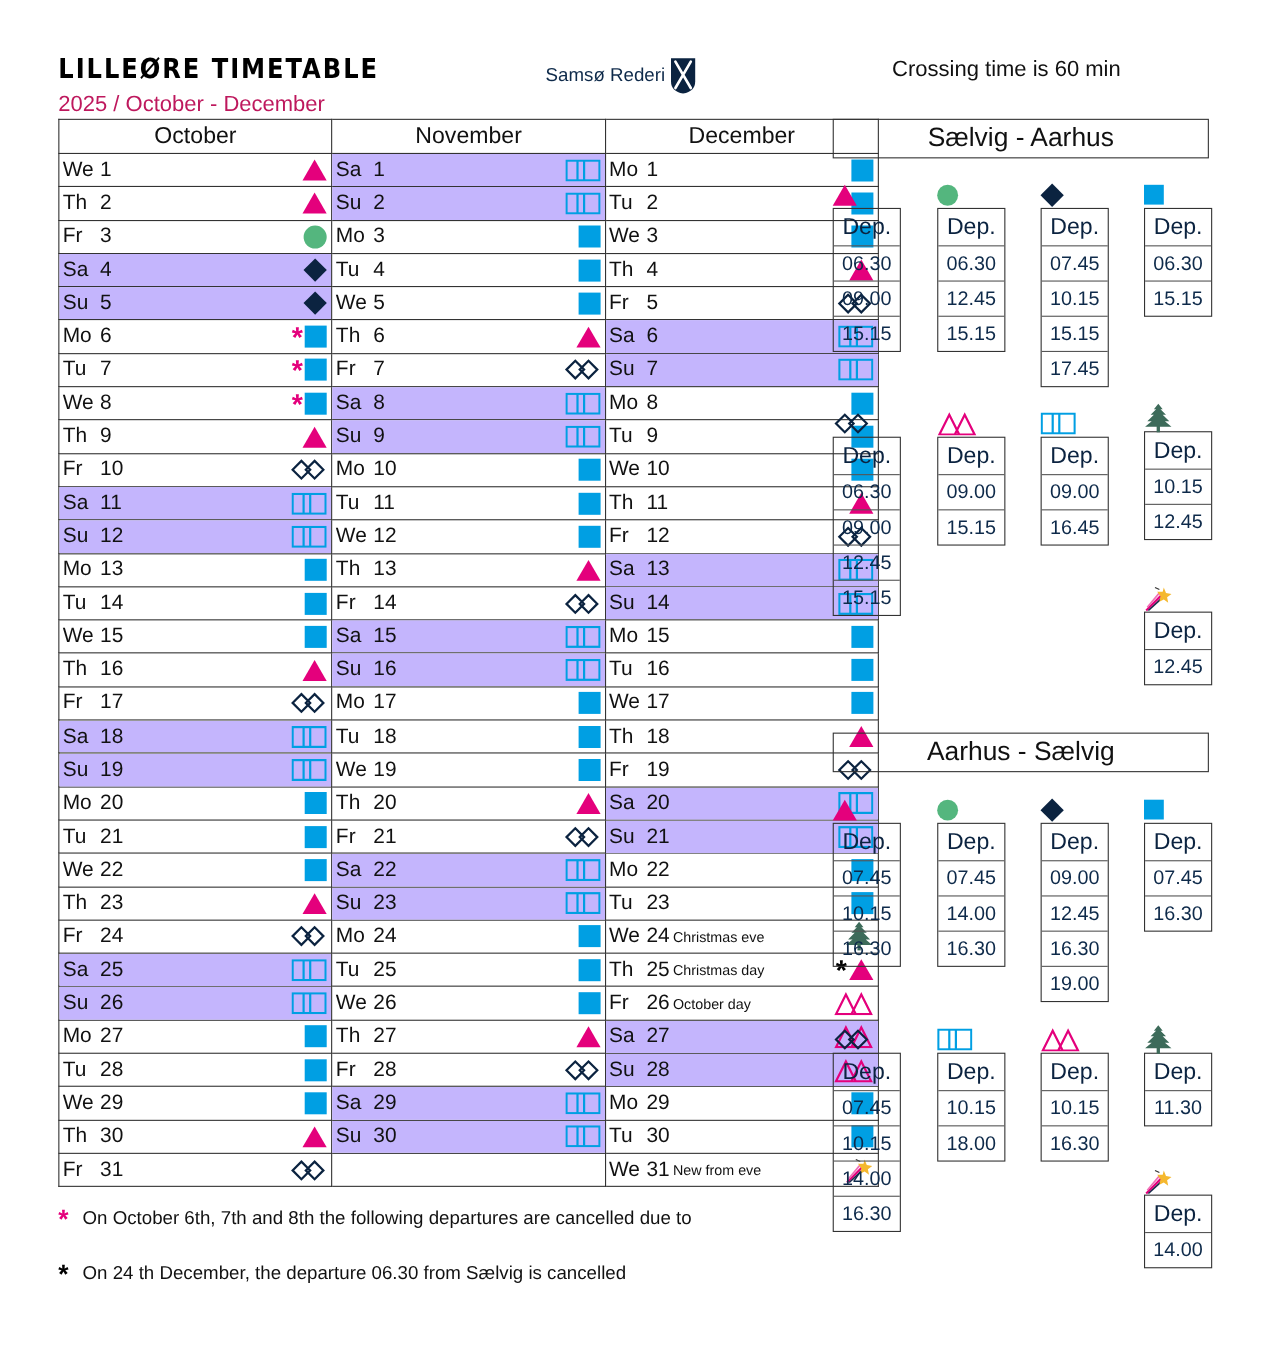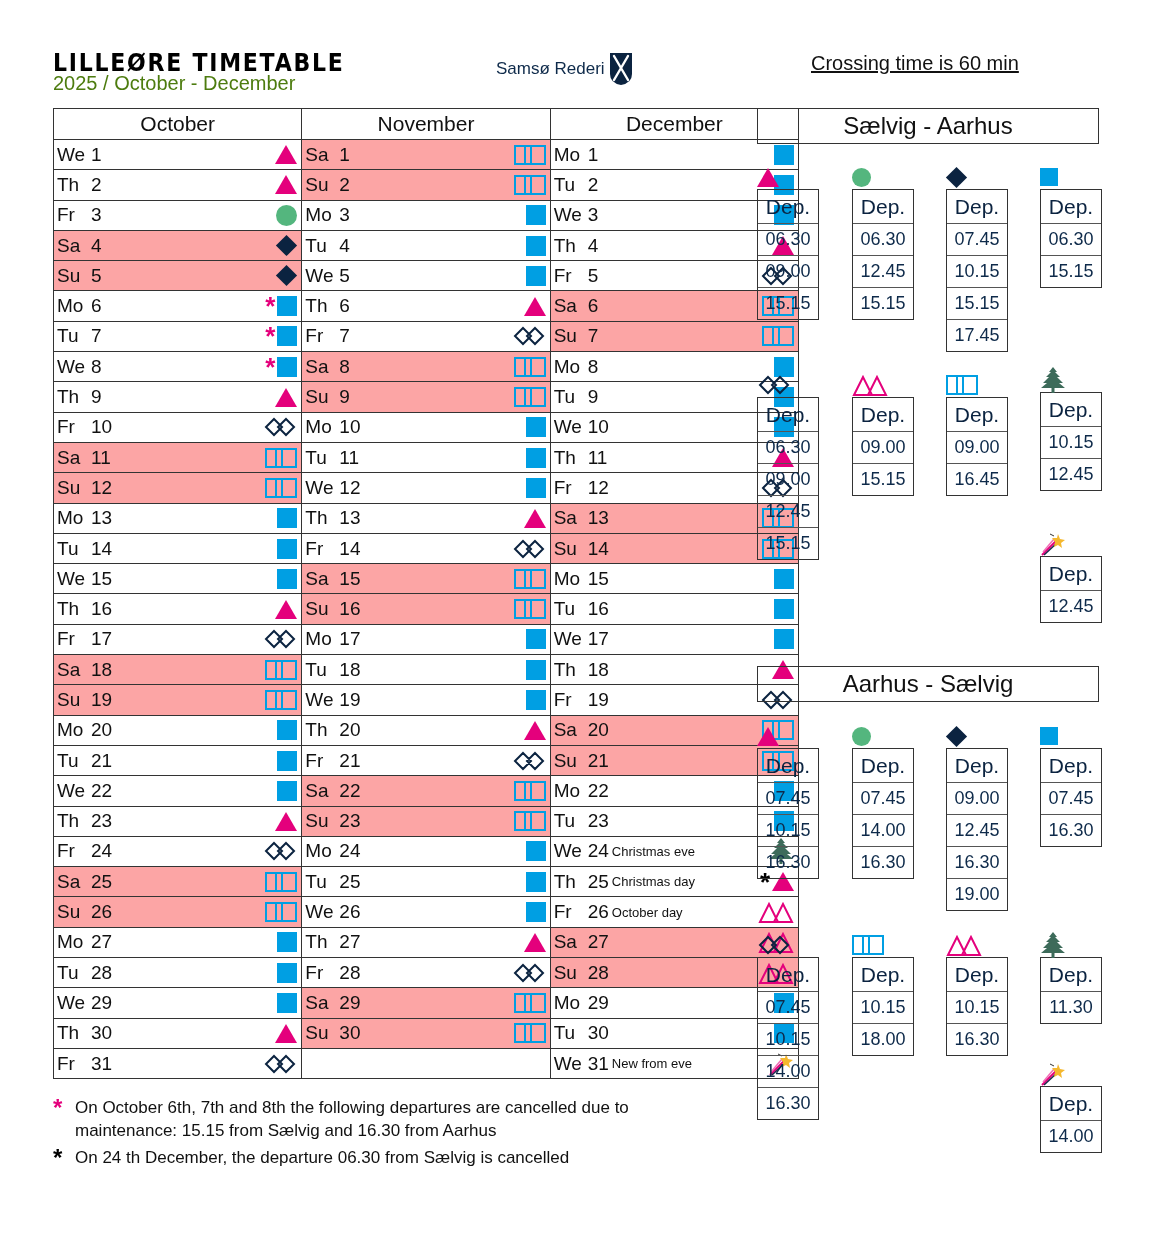--- a/index.html
+++ b/index.html
@@ -1,26 +1,26 @@
 <!DOCTYPE html>
 <html><head>
 <meta charset="utf-8">
 <style>
   html,body{margin:0;padding:0;background:#fff;}
   body{width:1152px;height:1240px;position:relative;font-family:"Liberation Sans",sans-serif;color:#111;overflow:hidden;}
   .title{position:absolute;left:53px;top:48px;font-family:"DejaVu Sans",sans-serif;font-weight:bold;font-size:25px;letter-spacing:2px;transform:scaleX(0.88);transform-origin:left top;color:#000;}
-  .subtitle{position:absolute;left:53px;top:72px;font-size:20px;color:#4d7c0f;}
+  .subtitle{position:absolute;left:53px;top:84px;font-size:20px;color:#be185d;}
   .logo{position:absolute;left:496px;top:52px;display:flex;align-items:center;gap:4px;}
   .logo-text{font-size:17px;color:#0e2a4a;}
-  .crossing{position:absolute;left:811px;top:52px;font-size:20px;color:#111;text-decoration:underline;}
+  .crossing{position:absolute;left:811px;top:52px;font-size:20px;color:#111;}
 
   table.cal{position:absolute;left:53px;top:108px;border-collapse:collapse;width:746px;}
   table.cal th{font-weight:normal;font-size:21px;height:30px;border:1.5px solid #333;padding:0;text-align:center;}
   table.cal td{border:1.5px solid #333;height:29.3px;padding:0 4px 0 3px;width:199px;vertical-align:middle;font-size:19px;position:relative;}
-  table.cal td.wk{background:#fca5a5;}
+  table.cal td.wk{background:#c4b5fd;}
   .cell{display:flex;align-items:center;height:29px;}
   .dname{display:inline-block;width:34px;}
   .dnum{display:inline-block;}
   .note{font-size:13px;margin-left:3px;white-space:nowrap;text-align:right;}
   .icons{margin-left:auto;display:flex;align-items:center;gap:2px;}
 
   
   .i-tri{width:0;height:0;border-left:11px solid transparent;border-right:11px solid transparent;border-bottom:19px solid #e4007c;}
   .i-circ{width:21px;height:21px;border-radius:50%;background:#54b67e;}
   .i-dia{width:15px;height:15px;background:#0b2340;transform:rotate(45deg);margin:0 3px;}
@@ -1162,21 +1162,21 @@
               </span>
             </span>
           </div>
         </td>
       </tr>
     </tbody>
 </table>
 
 <div class="foot" style="top:1096px;">
   <span class="mk" style="color:#e4007c">*</span><span>On October 6th, 7th and 8th the following departures are cancelled due to</span><br>
-  <span class="mk"></span><span>maintenance: 15.15 from Sælvig and 16.30 from Aarhus</span>
+  <span class="mk"></span>
 </div>
 <div class="foot" style="top:1146px;">
   <span class="mk" style="color:#000">*</span><span>On 24 th December, the departure 06.30 from Sælvig is cancelled</span>
 </div>
 
 <div class="route-hdr" style="top:108px;">Sælvig - Aarhus</div>
 <div class="route-hdr" style="top:666px;">Aarhus - Sælvig</div>
 <div id="routes">
     <div class="grp" style="left: 757px; top: 165px;">
       <div class="gicon">

